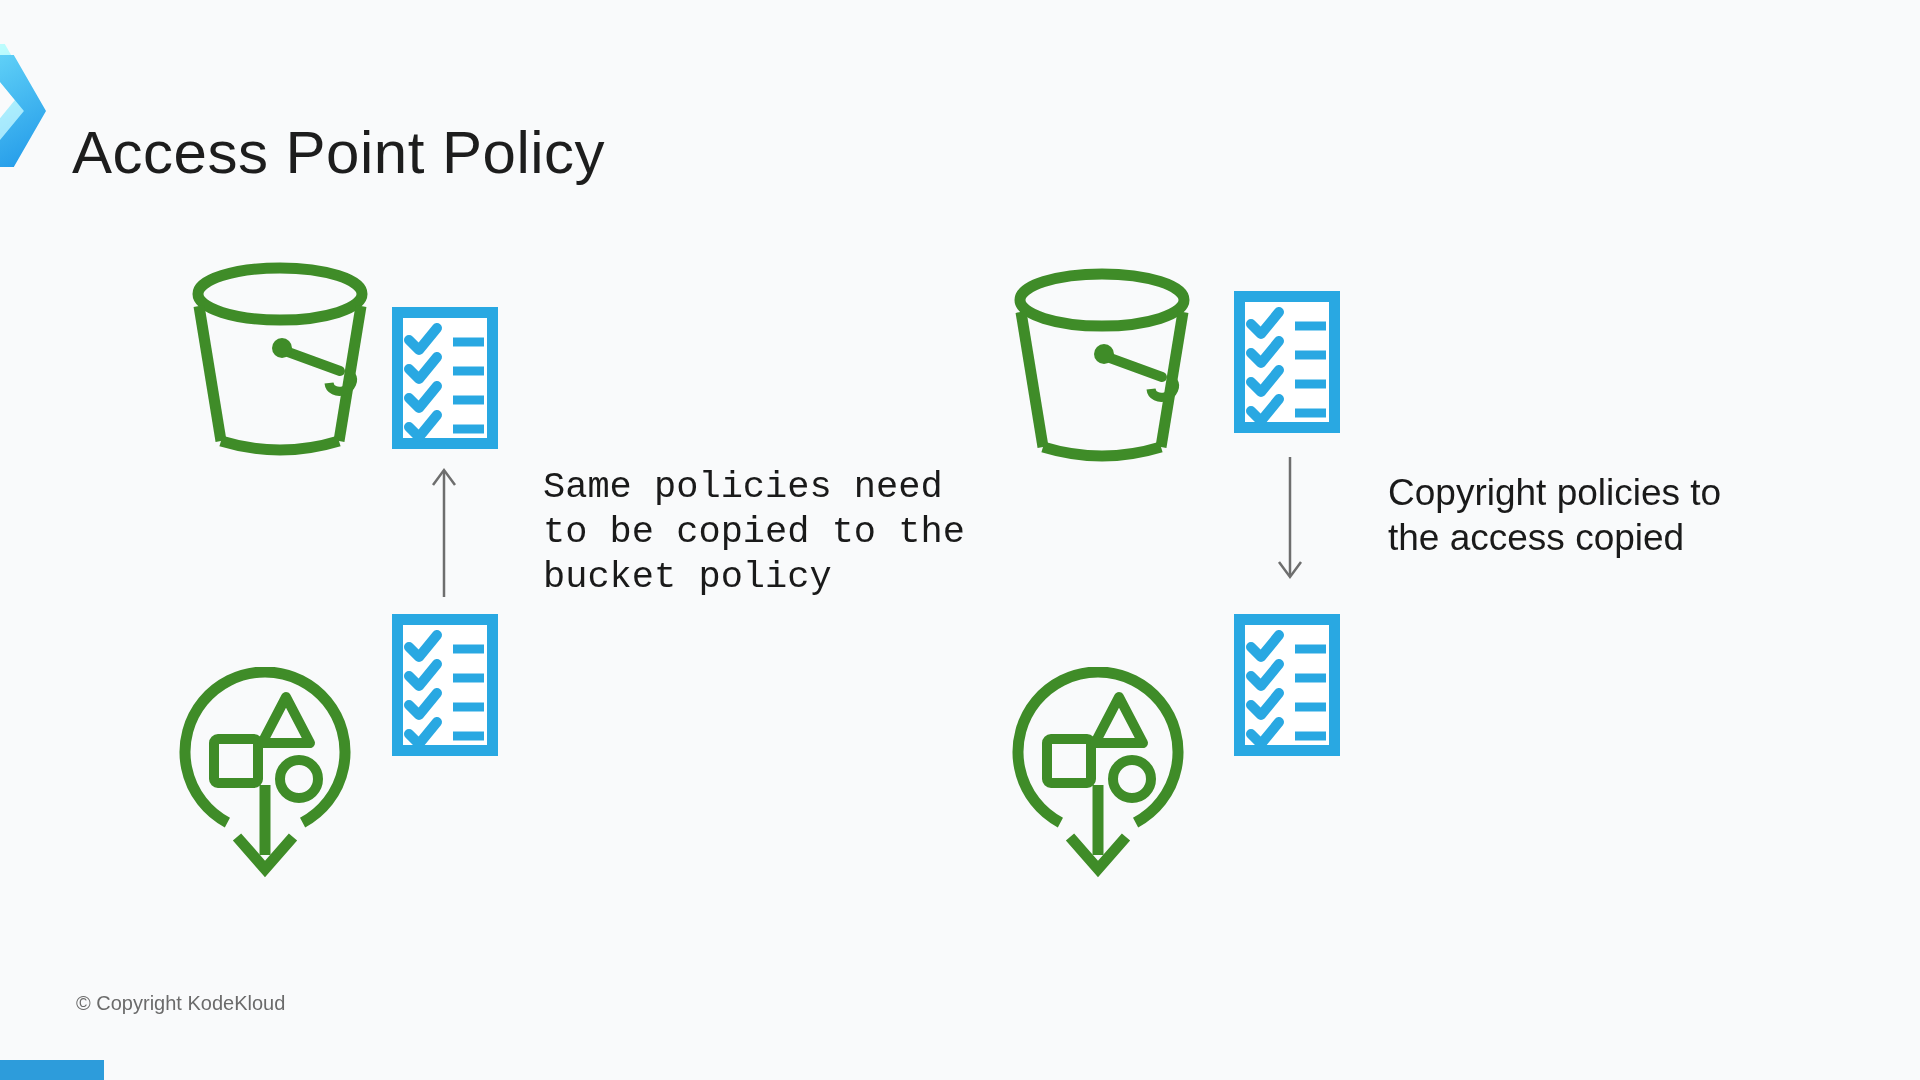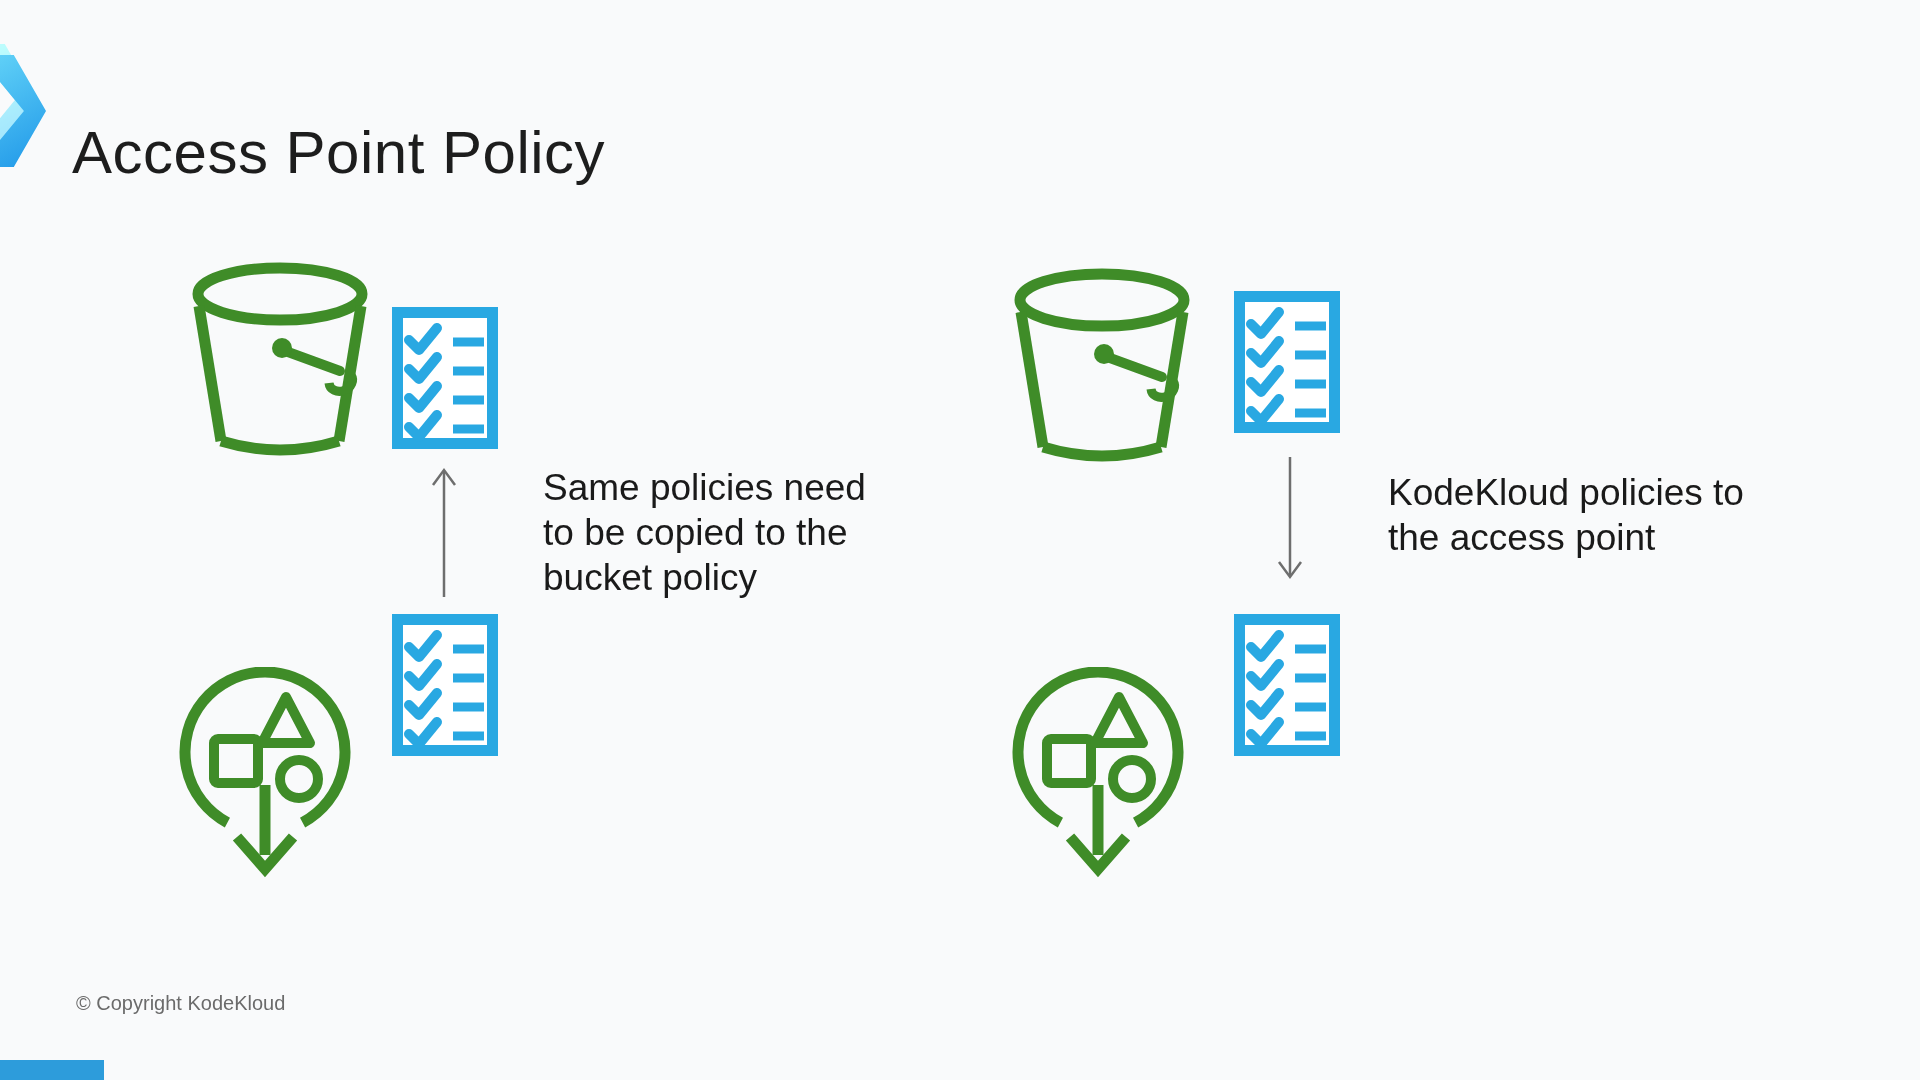--- a/index.html
+++ b/index.html
@@ -92,21 +92,21 @@
     </g>
   </svg>
 
   <svg class="abs gray-icon" style="left:430px;top:462px;" width="28" height="140" viewBox="0 0 28 140">
     <g fill="none" stroke="currentColor" stroke-width="2.5">
       <path d="M 14 9 L 14 135"></path>
       <path d="M 3 23 L 14 8 L 25 23"></path>
     </g>
   </svg>
 
-  <div class="caption" style="left:543px;top:465px;">
+  <div class="caption" style="left:543px;top:465px;font-family:Liberation Mono, monospace;">
     <div>Same policies need</div>
     <div>to be copied to the</div>
     <div>bucket policy</div>
   </div>
 
   <svg class="abs blue-icon" style="left:392px;top:614px;" width="106" height="142" viewBox="0 0 106 142">
     <rect x="5.5" y="5.5" width="95" height="131" fill="#ffffff" stroke="currentColor" stroke-width="11"></rect>
     <g stroke="currentColor" fill="none">
       <g stroke-width="10" stroke-linecap="round" stroke-linejoin="round">
         <path d="M 17 33 L 27 43 L 45 21"></path>
@@ -165,22 +165,22 @@
   </svg>
 
   <svg class="abs gray-icon" style="left:1276px;top:452px;" width="28" height="140" viewBox="0 0 28 140">
     <g fill="none" stroke="currentColor" stroke-width="2.5">
       <path d="M 14 5 L 14 124"></path>
       <path d="M 3 110 L 14 125 L 25 110"></path>
     </g>
   </svg>
 
   <div class="caption" style="left:1388px;top:470px;">
-    <div>KodeKloud policies to</div>
-    <div>the access point</div>
+    <div>Copyright policies to</div>
+    <div>the access copied</div>
   </div>
 
   <svg class="abs blue-icon" style="left:1234px;top:614px;" width="106" height="142" viewBox="0 0 106 142">
     <rect x="5.5" y="5.5" width="95" height="131" fill="#ffffff" stroke="currentColor" stroke-width="11"></rect>
     <g stroke="currentColor" fill="none">
       <g stroke-width="10" stroke-linecap="round" stroke-linejoin="round">
         <path d="M 17 33 L 27 43 L 45 21"></path>
         <path d="M 17 62 L 27 72 L 45 50"></path>
         <path d="M 17 91 L 27 101 L 45 79"></path>
         <path d="M 17 120 L 27 130 L 45 108"></path>

